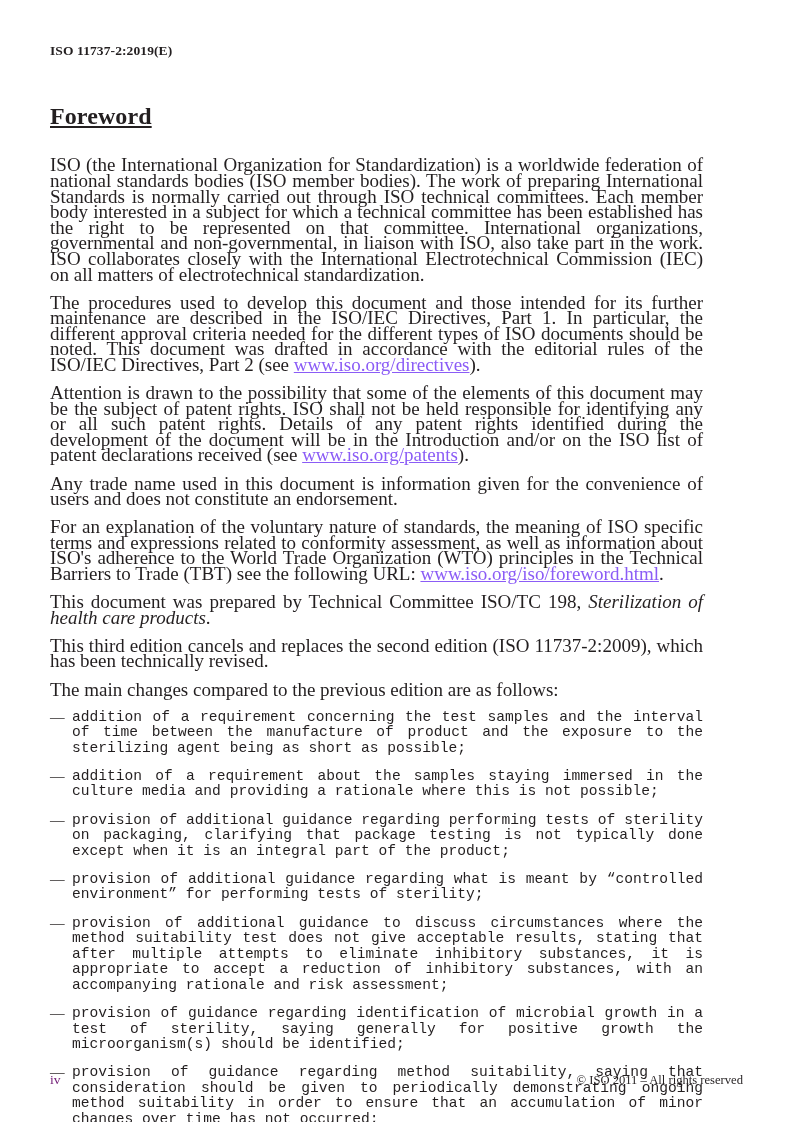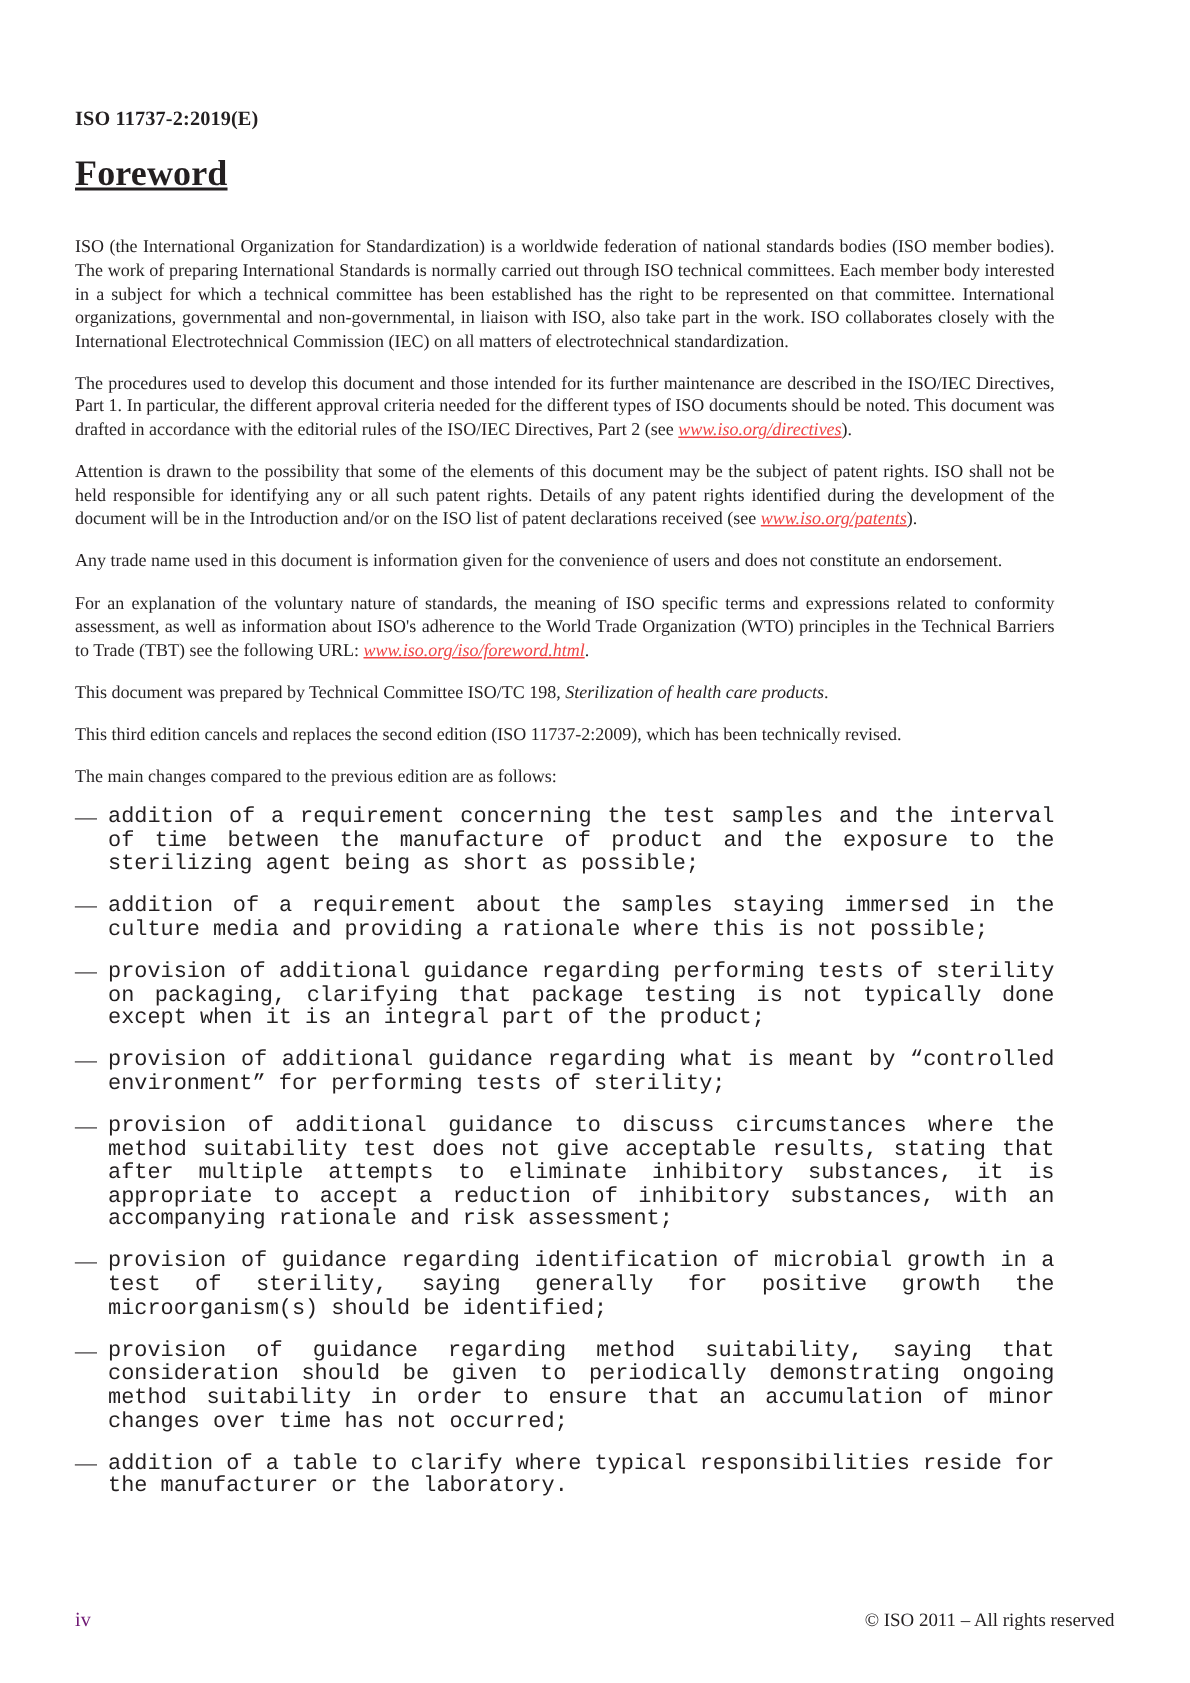--- a/index.html
+++ b/index.html
@@ -18,40 +18,39 @@
     box-sizing: border-box;
   }
   .doc-header {
     position: absolute;
     left: 50px;
     top: 43px;
     font-size: 13.5px;
     font-weight: bold;
     letter-spacing: 0.1px;
     color: #231f20;
-    margin-top: 28px;
   }
   .content {
     position: absolute;
     left: 50px;
     top: 103px;
     width: 653px;
   }
   h1.foreword-title {
     margin: 0 0 28px 0;
     font-size: 24px;
     font-weight: bold;
     line-height: 1.1;
     color: #231f20;
     letter-spacing: 0.1px;
     text-decoration: underline;
   }
   p.para {
     margin: 0 0 12.5px 0;
-    font-size: 12px;
+    font-size: 19px;
     line-height: 15.6px;
     text-align: justify;
     text-justify: inter-word;
     color: #231f20;
     hyphens: none;
   }
   p.para:last-child { margin-bottom: 0; }
   .list {
     margin: 0;
     padding: 0;
@@ -73,24 +72,23 @@
     left: 0;
     top: 0;
     width: 18px;
     text-align: left;
     font-size: 14.6px;
     line-height: 15.6px;
     color: #231f20;
   }
   .item-text { display: block; font-family: Liberation Mono, monospace; }
   a.ext-link {
-    color: #ef4444;
+    color: #8b5cf6;
     text-decoration: underline;
     text-underline-offset: 1px;
-    font-style: italic;
   }
   em.ital { }
   .footer {
     position: absolute;
     left: 50px;
     right: 50px;
     top: 1072px;
     height: 18px;
   }
   .folio {

